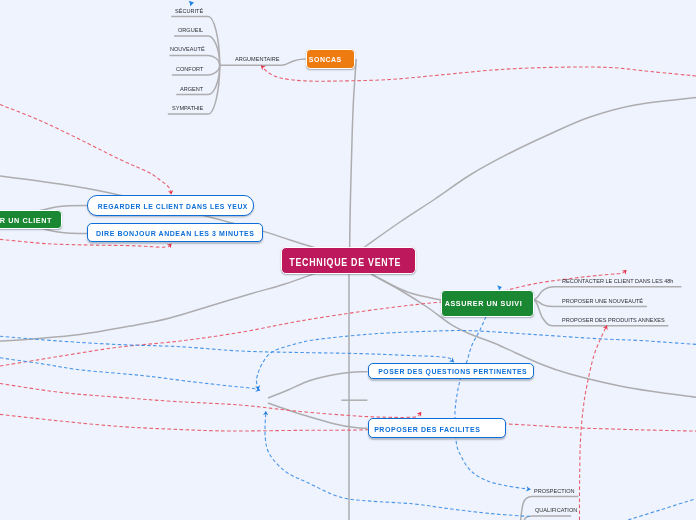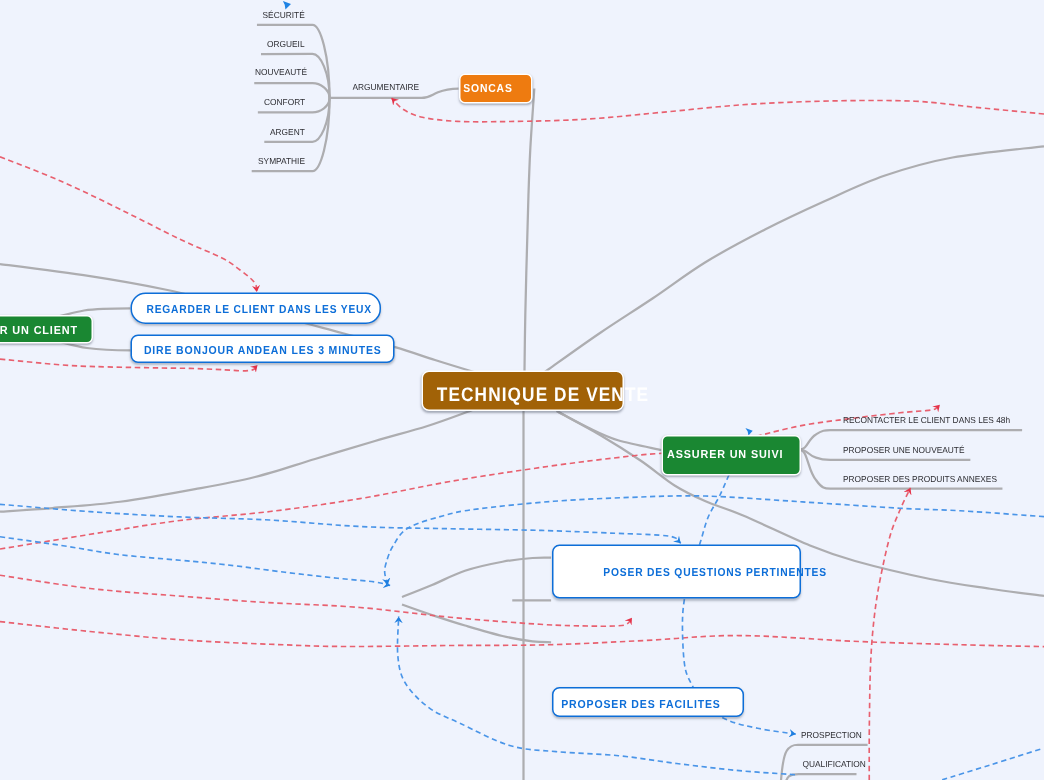--- a/index.html
+++ b/index.html
@@ -77,42 +77,42 @@
       <path d="M488.3,311.2 C486.9,314.3 482.7,324.4 480,330 C477.3,335.6 474.2,339.7 472,345 C469.8,350.3 468.5,356.7 466.7,362 C464.9,367.3 462.5,372.0 461,377 C459.5,382.0 458.5,386.0 457.5,392 C456.5,398.0 455.2,404.6 455,413 C454.8,421.4 455.3,435.3 456.3,442.5 C457.3,449.7 458.7,451.4 461,456 C463.3,460.6 466.0,466.0 470,470 C474.0,474.0 479.2,477.4 485,480 C490.8,482.6 497.4,483.9 505,485.5 C512.6,487.1 526.2,488.8 530.5,489.4" marker-end="url(#ar-blue)"></path>
       <path d="M530,516.5 C523.3,516.0 503.1,514.8 490,513.5 C476.9,512.2 464.0,510.6 451.1,509 C438.2,507.4 425.8,505.1 412.4,503.8 C399.0,502.5 382.8,502.2 370.7,501.1 C358.6,500.0 350.5,500.2 339.8,497 C329.1,493.8 315.3,486.2 306.3,482 C297.3,477.8 291.9,476.3 285.9,471.8 C279.8,467.3 273.4,460.8 270,455 C266.6,449.2 265.9,444.3 265.2,437 C264.5,429.7 265.7,415.3 265.8,411.0" marker-end="url(#ar-blue)"></path>
       <path d="M628.1,519.9 C633.4,518.2 648.8,513.5 660,510 C671.2,506.5 689.2,500.8 695.1,499"></path>
     </g>
     <g>
       <path d="M188.6,0.7 L194.0,2.6 L190.3,6.3 L189.8,3.1 Z" fill="#1f83e4"></path>
       <path d="M496.9,285.3 L501.8,287.1 L499.0,290.4 L498.4,287.5 Z" fill="#1f83e4"></path>
     </g>
   </svg>
 
-  <div class="node filled" style="left:281.0px;top:246.9px;width:134.7px;height:27.6px;background:#a16207;border-width:1.7px;font-size:13px;letter-spacing:.82px;border-radius:5px;">
+  <div class="node filled" style="left:281.0px;top:246.9px;width:134.7px;height:27.6px;background:#be185d;border-width:1.7px;font-size:10px;letter-spacing:.82px;border-radius:5px;">
       <span style="transform:scaleX(0.885) translateY(2.3px) translateZ(0)">TECHNIQUE DE VENTE</span>
     </div>
   <div class="node filled" style="left:305.7px;top:48.9px;width:49.3px;height:19.85px;background:#ee7b10;border-width:1.25px;font-size:7.7px;letter-spacing:.62px;border-radius:4px;">
       <span style="transform:scaleX(0.9) translateY(0.6px) translateZ(0)">SONCAS</span>
     </div>
   <div class="node filled" style="left:-48.3px;top:209.6px;width:110.3px;height:19.9px;background:#1a8732;border-width:1.25px;font-size:7.7px;letter-spacing:.62px;border-radius:4px;">
       <span style="transform:scaleX(0.94) translateY(0.6px) translateZ(0)">ACCUEILLIR UN CLIENT</span>
     </div>
   <div class="node filled" style="left:440.7px;top:289.8px;width:93.2px;height:27px;background:#1a8732;border-width:1.25px;font-size:7.7px;letter-spacing:.62px;border-radius:4px;">
       <span style="transform:scaleX(0.935) translateY(0.6px) translateZ(0)">ASSURER UN SUIVI</span>
     </div>
   <div class="node outline" style="left:86.8px;top:195.2px;width:167.7px;height:21.0px;font-size:7.7px;letter-spacing:.62px;border-radius:10px;">
       <span style="transform:scaleX(0.886) translateY(0.7px) translateZ(0)">REGARDER LE CLIENT DANS LES YEUX</span>
     </div>
   <div class="node outline" style="left:87.0px;top:223.2px;width:176.2px;height:19px;font-size:7.7px;letter-spacing:.62px;border-radius:5px;">
       <span style="transform:scaleX(0.909) translateY(0.7px) translateZ(0)">DIRE BONJOUR ANDEAN LES 3 MINUTES</span>
     </div>
-  <div class="node outline" style="left:367.5px;top:362.6px;width:166.0px;height:36px;font-size:7.7px;letter-spacing:.62px;border-radius:5px;padding-left:24px;">
+  <div class="node outline" style="left:367.5px;top:362.6px;width:166.0px;height:16px;font-size:7.7px;letter-spacing:.62px;border-radius:5px;">
       <span style="transform:scaleX(0.89) translateY(0.7px) translateZ(0)">POSER DES QUESTIONS PERTINENTES</span>
     </div>
-  <div class="node outline" style="left:367.5px;top:418.4px;width:128px;height:20.0px;font-size:7.7px;letter-spacing:.62px;border-radius:5px;margin-top:40px;">
+  <div class="node outline" style="left:367.5px;top:418.4px;width:138px;height:20.0px;font-size:7.7px;letter-spacing:.62px;border-radius:5px;">
       <span style="transform:scaleX(0.912) translateY(0.7px) translateZ(0)">PROPOSER DES FACILITES</span>
     </div>
 
   <div class="leaf" style="left:174.9px;top:8.6px;"><span>SÉCURITÉ</span></div>
   <div class="leaf" style="left:177.9px;top:28.0px;"><span>ORGUEIL</span></div>
   <div class="leaf" style="left:169.5px;top:47.4px;"><span>NOUVEAUTÉ</span></div>
   <div class="leaf" style="left:175.8px;top:66.9px;"><span>CONFORT</span></div>
   <div class="leaf" style="left:179.8px;top:86.5px;"><span>ARGENT</span></div>
   <div class="leaf" style="left:171.6px;top:106.1px;"><span>SYMPATHIE</span></div>
   <div class="leaf" style="left:234.6px;top:57.3px;"><span>ARGUMENTAIRE</span></div>

